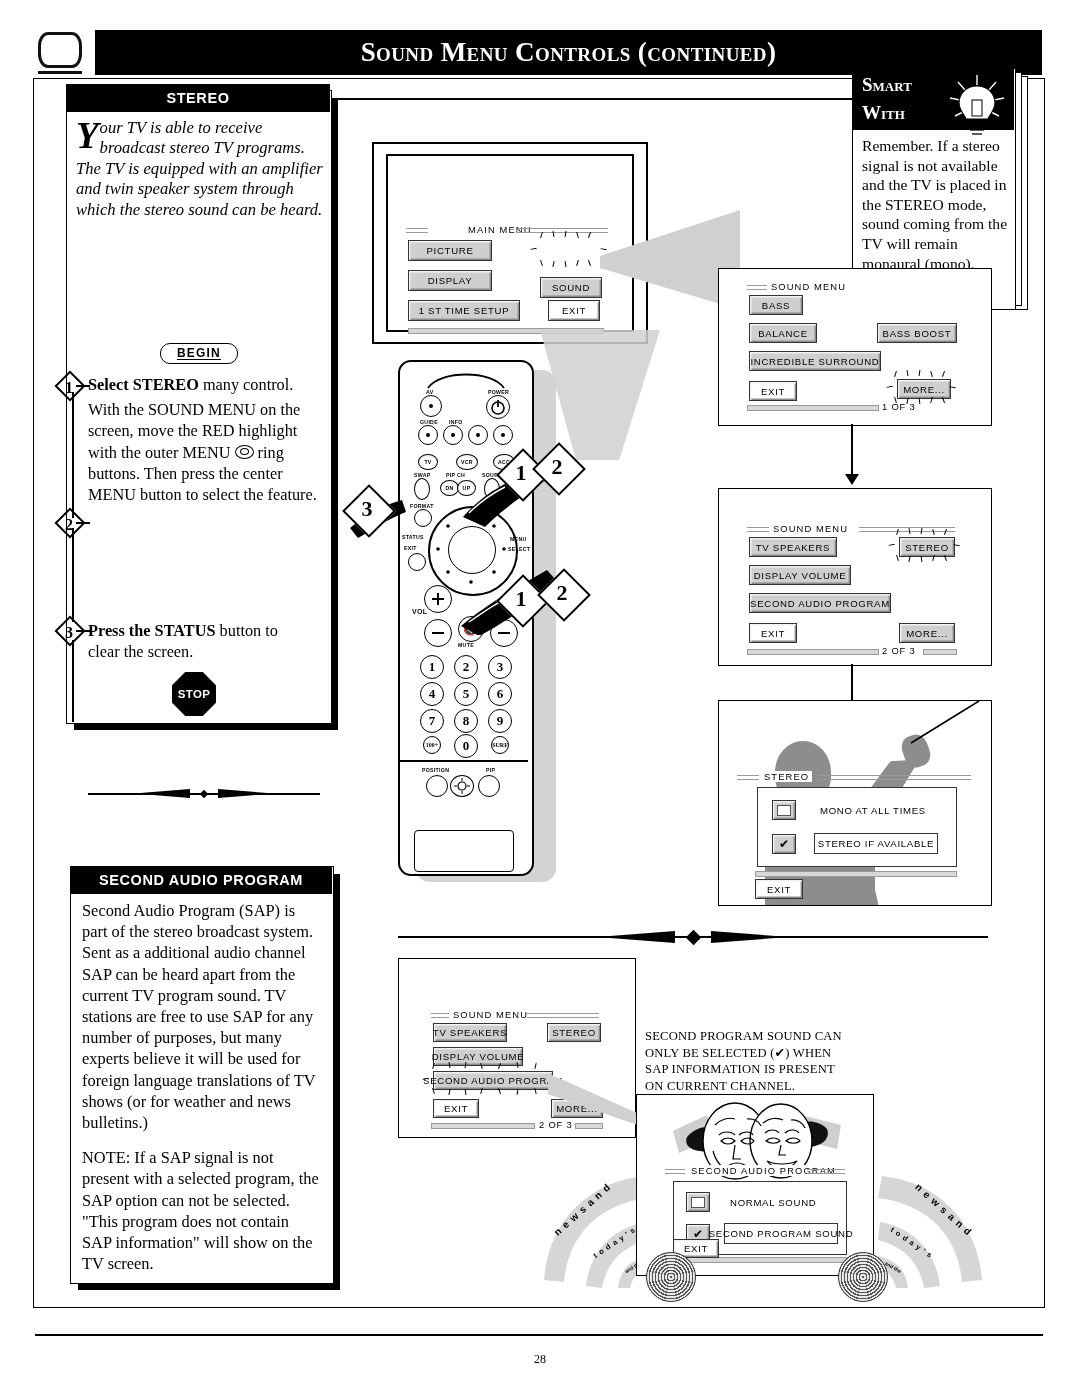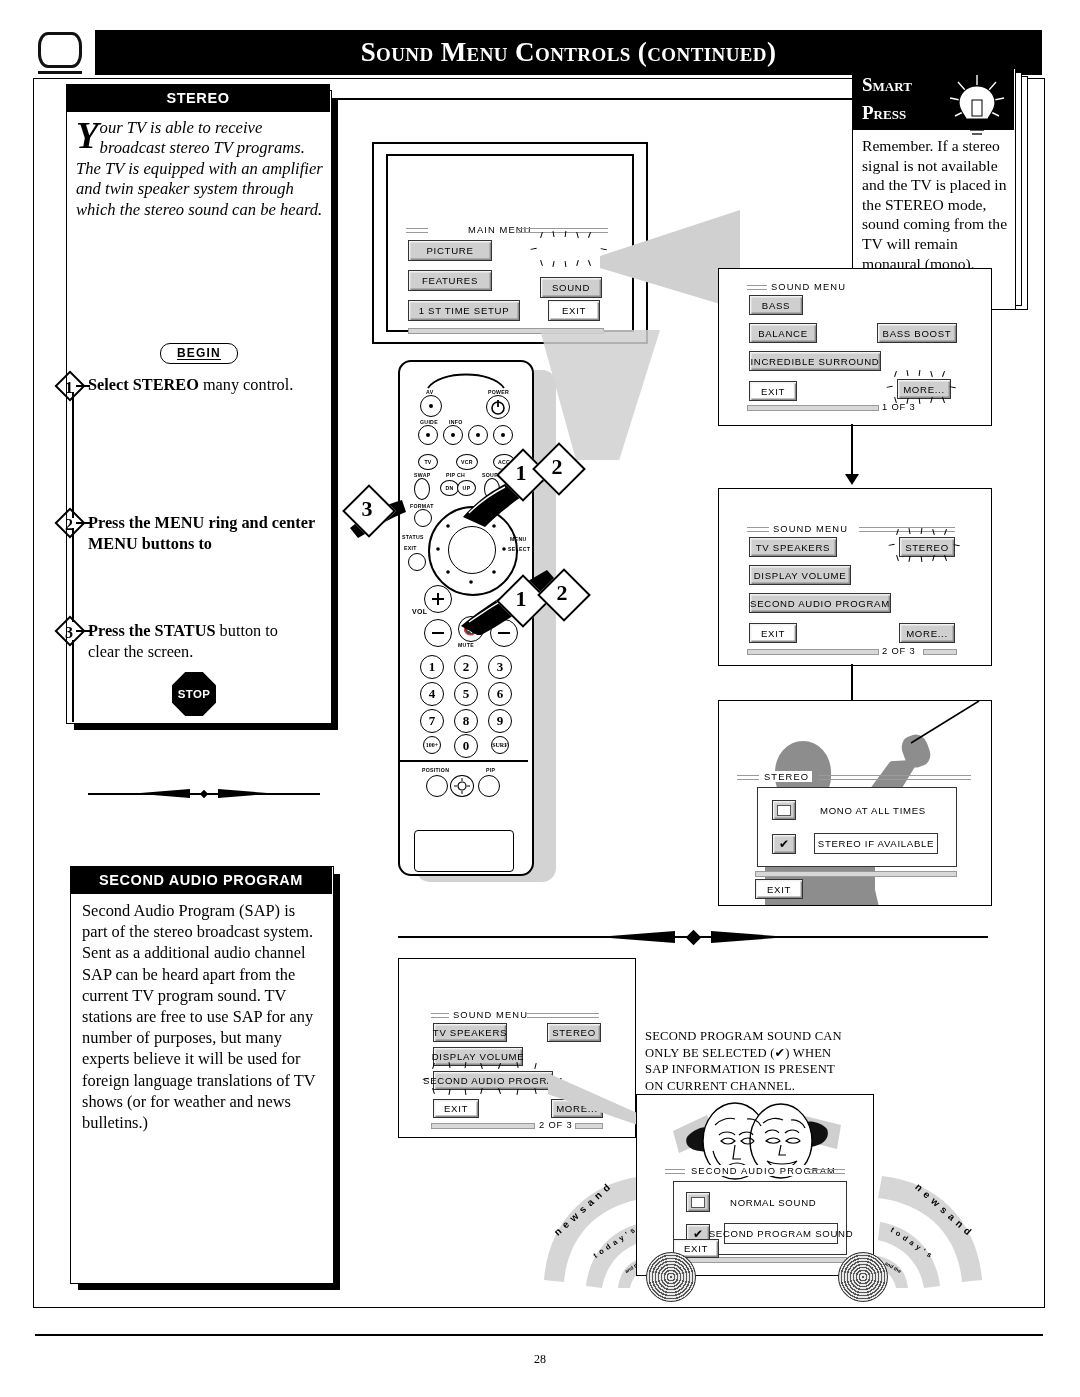--- a/index.html
+++ b/index.html
@@ -190,30 +190,30 @@
 </div>
 
 <div class="step-rule" style="top:392px;height:126px;"></div>
 <div class="stepnum" style="left:56px;top:375px;">
   <div class="dia"></div>
     <div class="tail"></div>
   <div class="n">1</div>
 </div>
 <div class="steptext" style="left:88px;top:374px;">
   <div><b>Select STEREO</b><span> many control.</span></div>
+  <div style="margin-top:4px;"><span>With the SOUND MENU on the screen, move the RED highlight with the outer MENU </span><span class="menuring"></span><span> ring buttons. Then press the center MENU button to select the feature.</span></div>
 </div>
 
 <div class="step-rule" style="top:528px;height:94px;"></div>
 <div class="stepnum" style="left:56px;top:512px;">
   <div class="dia"></div>
     <div class="tail"></div>
   <div class="n">2</div>
 </div>
 <div class="steptext" style="left:88px;top:512px;">
-  <div><b>Press the MENU ring and center MENU buttons</b><b> to</b></div>
 </div>
 
 <div class="step-rule" style="top:640px;height:82px;"></div>
 <div class="stepnum" style="left:56px;top:620px;">
   <div class="dia"></div>
     <div class="tail"></div>
   <div class="n">3</div>
 </div>
 <div class="steptext" style="left:88px;top:620px;">
   <div><b>Press the STATUS</b><span> button to</span></div>
@@ -231,28 +231,29 @@
     <div class="lf lfl"></div>
     <div class="lf lfr"></div>
     <div class="dot" style="width:6px;height:6px;margin-left:-3px;top:4px;"></div>
 </div>
 
 <div class="abs" id="sap-shadow"></div>
 <div class="abs" id="sap-panel"></div>
 <div class="abs capbar" id="sap-head">SECOND AUDIO PROGRAM</div>
 <div class="abs" id="sap-body">
   <p>Second Audio Program (SAP) is part of the stereo broadcast system.  Sent as a additional audio channel SAP can be heard apart from the current TV program sound. TV stations are free to use SAP for any number of purposes, but many experts believe it will be used for foreign language translations of TV shows (or for weather and news bulletins.)</p>
+  <p>NOTE: If a SAP signal is not present with a selected program, the SAP option can not be selected.  "This program does not contain SAP information" will show on the TV screen.</p>
 </div>
 
 <div class="abs" id="sh-s2"></div>
 <div class="abs" id="sh-s1"></div>
 <div class="abs" id="sh-box"></div>
 <div class="abs" id="sh-head"></div>
 <div class="abs sc" id="sh-t1">Smart</div>
-<div class="abs sc" id="sh-t2">Press</div>
+<div class="abs sc" id="sh-t2">With</div>
 <div class="abs" id="bulb">
   <svg width="62" height="68" viewBox="0 0 62 68">
     <g stroke="#fff" stroke-width="1.4" fill="none">
       <line x1="31" y1="1" x2="31" y2="11"></line>
       <line x1="12" y1="8" x2="19" y2="16"></line>
       <line x1="50" y1="8" x2="43" y2="16"></line>
       <line x1="4" y1="24" x2="14" y2="26"></line>
       <line x1="58" y1="24" x2="48" y2="26"></line>
       <line x1="9" y1="42" x2="17" y2="38"></line>
       <line x1="53" y1="42" x2="45" y2="38"></line>
@@ -269,21 +270,21 @@
 </div>
 <div class="abs" id="sh-text">Remember. If a stereo signal is not available and the TV is placed in the STEREO mode, sound coming from the TV will remain monaural (mono).</div>
 
 <div class="abs tvscreen" style="left:372px;top:142px;width:272px;height:198px;">
   <div class="tvinner" style="left:12px;top:10px;right:12px;bottom:10px;">
     <div class="osdtitle" style="left:44px;top:68px;padding-left:36px;">MAIN MENU</div>
     <div class="osdrule" style="left:18px;top:72px;width:22px;"></div>
     <div class="osdrule" style="left:130px;top:72px;width:90px;"></div>
 
     <div class="osdbtn" style="left:20px;top:84px;width:82px;height:19px;">PICTURE</div>
-    <div class="osdbtn" style="left:20px;top:114px;width:82px;height:19px;">FEATURES</div>
+    <div class="osdbtn" style="left:20px;top:114px;width:82px;height:19px;">DISPLAY</div>
     <div class="osdbtn" style="left:20px;top:144px;width:110px;height:19px;">1 ST TIME SETUP</div>
 
     <div class="osdbtn" style="left:152px;top:84px;width:60px;height:19px;margin-top:37px;">SOUND</div>
     <div class="spark" style="left:145px;top:76px;width:76px;height:36px;">
       <i style="left:8px;top:0;transform:rotate(18deg)"></i>
         <i style="left:20px;top:-1px;transform:rotate(-10deg)"></i>
       <i style="left:32px;top:-1px;transform:rotate(8deg)"></i>
         <i style="left:44px;top:0;transform:rotate(-16deg)"></i>
       <i style="left:56px;top:0;transform:rotate(20deg)"></i>
       <i style="left:0px;top:14px;transform:rotate(80deg)"></i>

